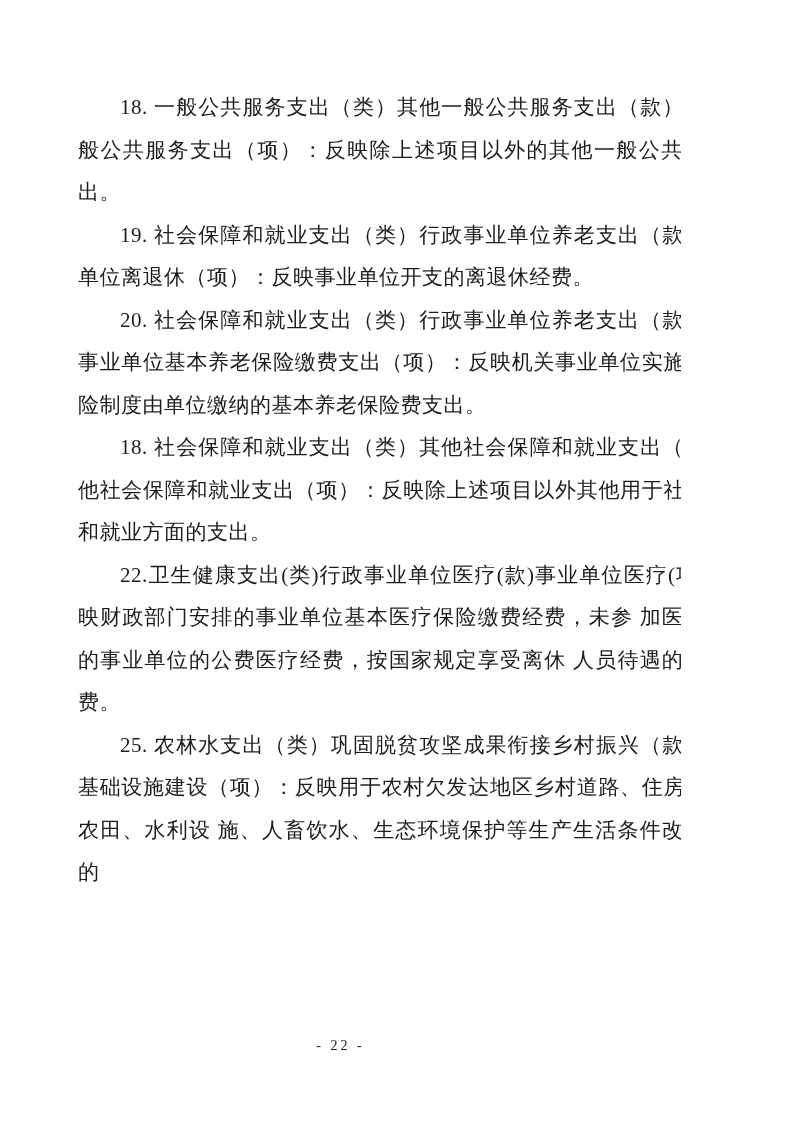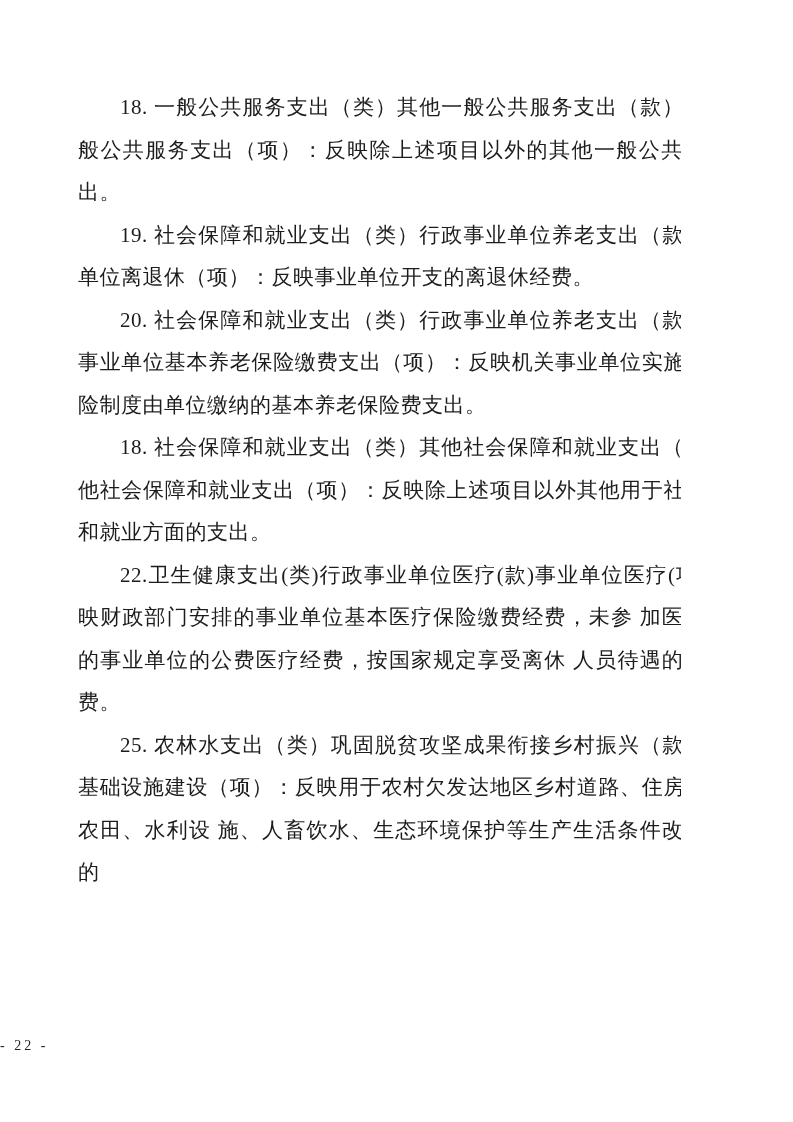--- a/index.html
+++ b/index.html
@@ -33,21 +33,21 @@
     text-indent: 2em;
     letter-spacing: 0.5px;
     color: #1c1c1c;
     word-break: break-all;
   }
   .page-footer {
     position: absolute;
     left: 0;
     right: 0;
     top: 1036px;
-    text-align: left;
+    text-align: center;
   }
   .page-number {
     font-size: 14px;
     letter-spacing: 3px;
     color: #222222;
     font-family: "Liberation Serif", serif;
   }
 </style>
 </head>
 <body>

